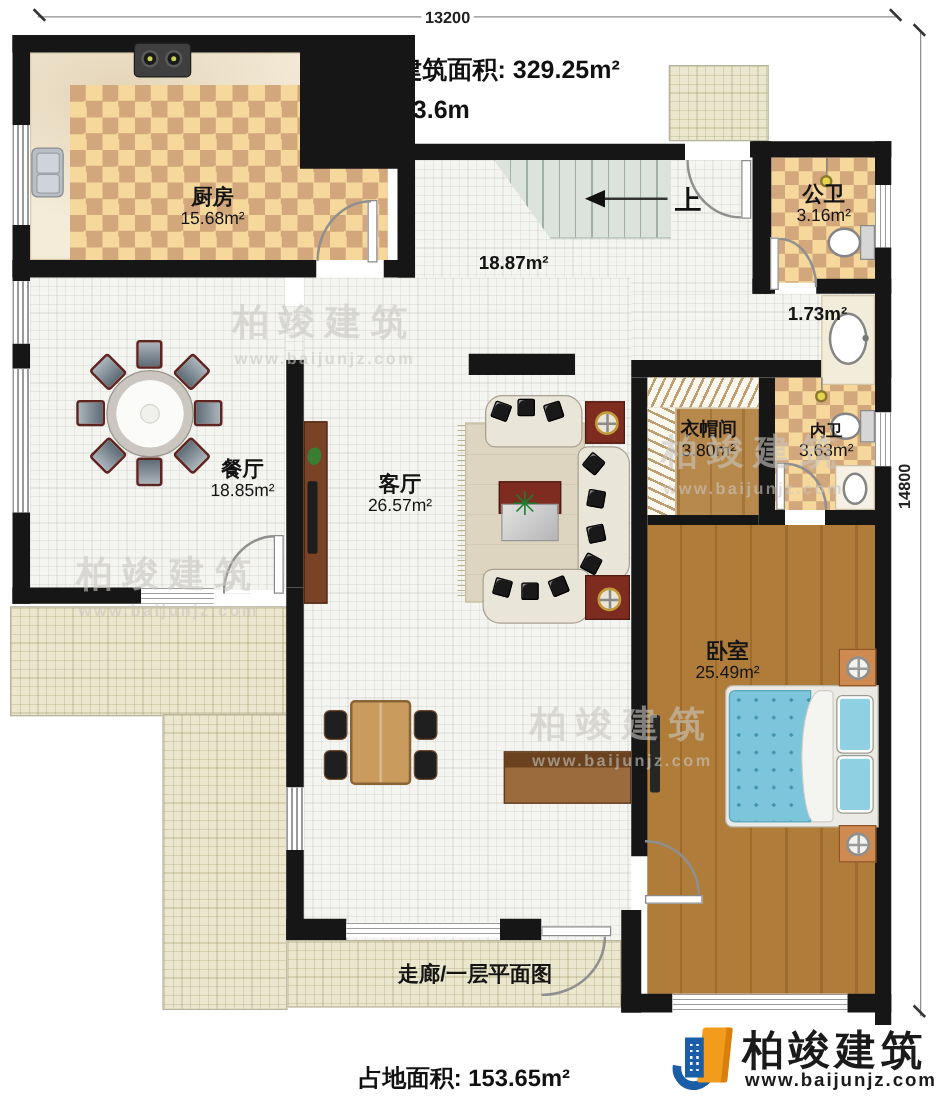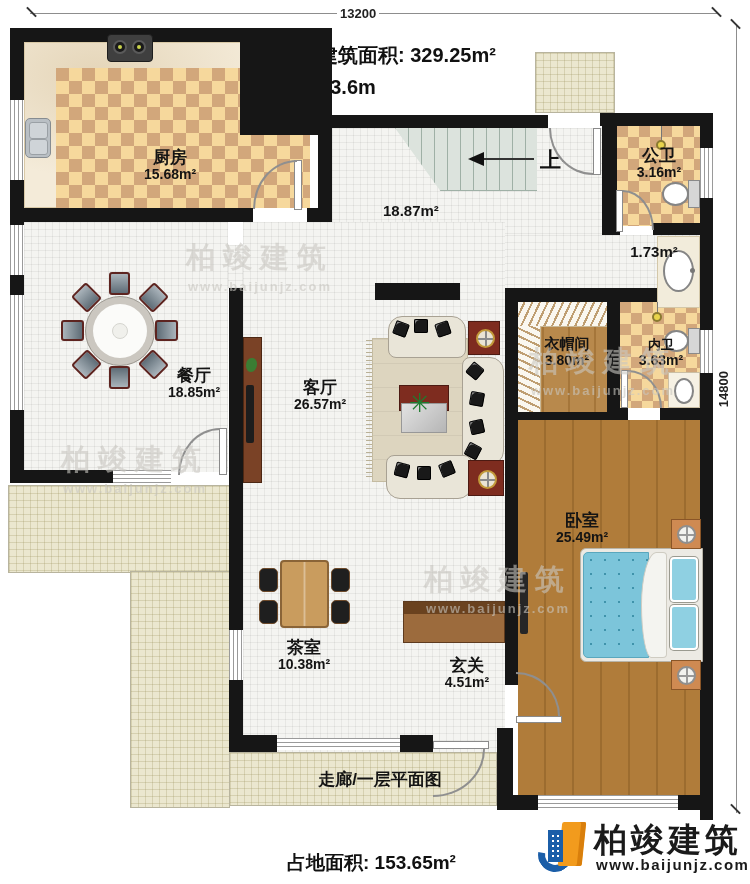--- a/index.html
+++ b/index.html
@@ -32,21 +32,21 @@
   .winh{position:absolute;background-color:#fff;
     background-image:repeating-linear-gradient(to bottom,#9a9a9a 0 1px,transparent 1px 4px);}
   .leaf{position:absolute;background:#fff;border:1px solid #8a8a8a;box-sizing:border-box;}
   .arc{position:absolute;border:0 solid #8f8f8f;box-sizing:border-box;}
   .arc.tl{border-top-width:2px;border-left-width:2px;border-radius:100% 0 0 0;}
   .arc.tr{border-top-width:2px;border-right-width:2px;border-radius:0 100% 0 0;}
   .arc.bl{border-bottom-width:2px;border-left-width:2px;border-radius:0 0 0 100%;}
   .arc.br{border-bottom-width:2px;border-right-width:2px;border-radius:0 0 100% 0;}
   .rl{position:absolute;text-align:center;color:#141414;line-height:1.12;}
   .rn{font-size:17px;font-weight:800;}
-  .ra{font-size:14px;font-weight:700;}
+  .ra{font-size:14px;font-weight:400;}
   .wm{position:absolute;color:#c9c7c1;opacity:.6;text-align:center;pointer-events:none;}
   .wm .n{font-size:29px;font-weight:700;letter-spacing:8px;white-space:nowrap;}
   .wm .u{font-size:13px;font-weight:700;letter-spacing:2px;margin-top:1px;}
   .sofa{position:absolute;background:#e9e5d8;border:1px solid #a8a193;border-radius:10px;box-sizing:border-box;}
   .pw{position:absolute;width:14px;height:14px;background:#191919;border-radius:2px;
       box-shadow:inset 0 0 0 1px #000,inset 4px 4px 0 -3px #8a8a8a;}
   .orn{position:absolute;width:15px;height:15px;border:2px solid #c29a3a;border-radius:50%;
       background:linear-gradient(#8a8a8a,#8a8a8a) 50% 0/2px 100% no-repeat,
                  linear-gradient(#8a8a8a,#8a8a8a) 0 50%/100% 2px no-repeat,#eae4d4;}
   .lamp{position:absolute;width:15px;height:15px;border:2px solid #8f8f8f;border-radius:50%;
@@ -300,28 +300,20 @@
       <div class="ra">3.80m²</div>
   </div>
   <div class="rl" style="left:624px;top:338px;width:74px;">
     <div class="rn" style="font-size:13px;">内卫</div>
       <div class="ra">3.63m²</div>
   </div>
   <div class="rl" style="left:540px;top:511px;width:84px;">
     <div class="rn">卧室</div>
       <div class="ra">25.49m²</div>
   </div>
-  <div class="rl" style="left:262px;top:638px;width:84px;">
-    <div class="rn">茶室</div>
-      <div class="ra">10.38m²</div>
-  </div>
-  <div class="rl" style="left:428px;top:656px;width:78px;">
-    <div class="rn">玄关</div>
-      <div class="ra">4.51m²</div>
-  </div>
   <div class="abs" style="left:300px;top:768px;width:160px;font-size:17px;font-weight:800;color:#141414;text-align:center;">走廊/一层平面图</div>
 
   <div class="wm" style="left:148px;top:238px;width:224px;">
     <div class="n">柏竣建筑</div>
       <div class="u">www.baijunjz.com</div>
   </div>
   <div class="wm" style="left:26px;top:440px;width:218px;">
     <div class="n">柏竣建筑</div>
       <div class="u">www.baijunjz.com</div>
   </div>

